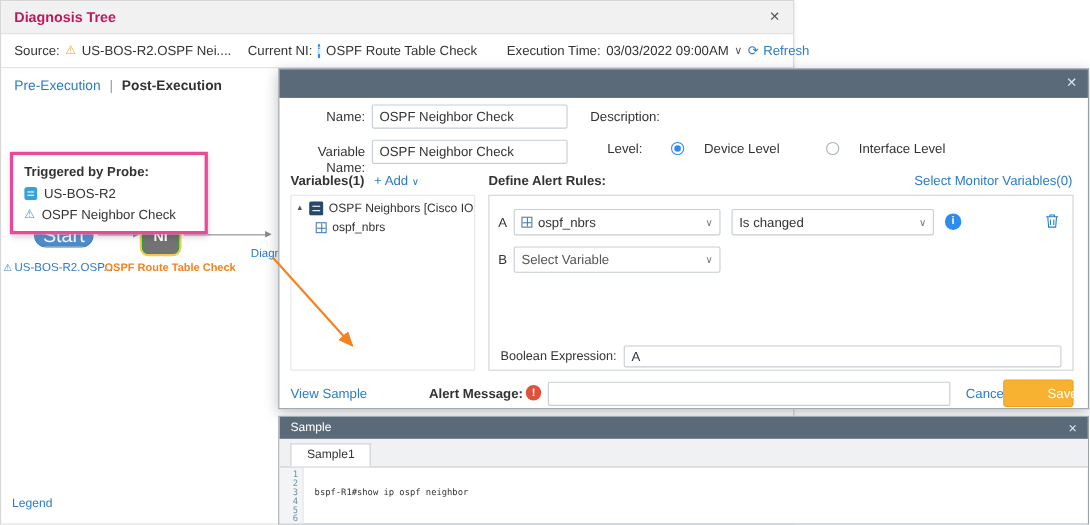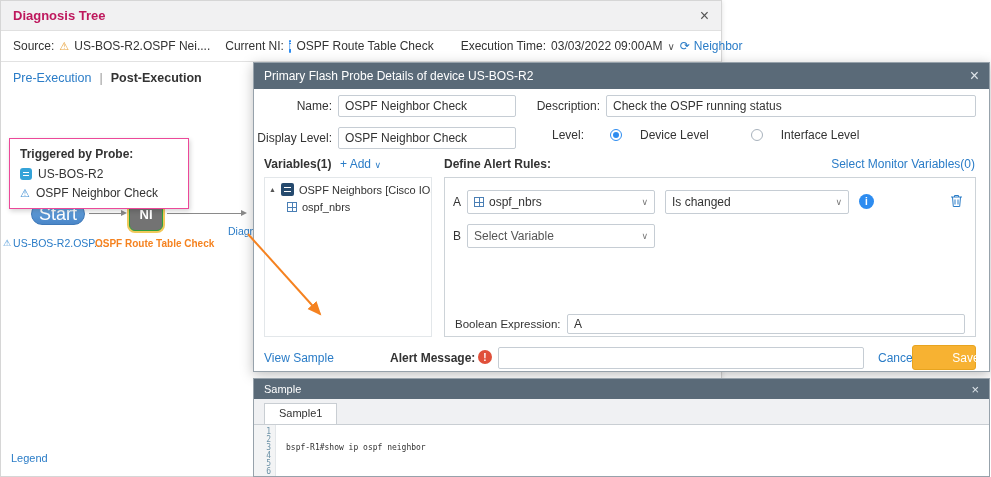--- a/index.html
+++ b/index.html
@@ -21,21 +21,21 @@
   .nibadge { width: 13px; height: 13px; background: #2d8cf0; border-radius: 2px; color: #fff;
              font-size: 9px; font-weight: bold; display: inline-flex; align-items: center; justify-content: center; }
   .blue { color: #2a7cc7; }
   .mut { color: #555; }
   .tabsrow { display: flex; gap: 8px; padding: 9px 12px 6px; font-size: 12.5px; align-items: center; }
   .tab-pre { color: #2a7cc7; cursor: pointer; }
   .tab-post { color: #333; font-weight: bold; cursor: pointer; }
 
   
   .tooltip { position: absolute; left: 8px; top: 137px; width: 180px; background: #fff;
-             border: 1px solid #ec4899; box-shadow: 1px 2px 5px rgba(0,0,0,.18); padding: 8px 10px; z-index: 3; }
+             border: 3px solid #ec4899; box-shadow: 1px 2px 5px rgba(0,0,0,.18); padding: 8px 10px; z-index: 3; }
   .tooltip .tt { font-size: 12px; font-weight: bold; color: #333; margin-bottom: 6px; }
   .tooltip .row { display: flex; align-items: center; gap: 6px; font-size: 12px; color: #333; margin-top: 5px; }
   .devicon { width: 12px; height: 12px; border-radius: 3px; background-color: #35a3d8;
              background-image: linear-gradient(#fff,#fff), linear-gradient(#fff,#fff);
              background-size: 6px 1px; background-position: 3px 4px, 3px 7px; background-repeat: no-repeat; }
   .startpill { position: absolute; left: 30px; top: 202px; width: 54px; height: 22px;
                background: linear-gradient(#6aa7e0, #4a86c8); border: 1px solid #3f79b8; border-radius: 11px;
                color: #fff; font-size: 18px; display: flex; align-items: center; justify-content: center; cursor: pointer; }
   .ninode { position: absolute; left: 128px; top: 196px; width: 34px; height: 34px; background: #737373;
             border: 1px solid #2f9e3e; border-radius: 6px; box-shadow: 0 0 0 2px #f0c95a;
@@ -129,21 +129,21 @@
       <span class="warn amber">⚠</span>
       <span>US-BOS-R2.OSPF Nei....</span>
       <span style="margin-left:10px">Current NI:</span>
       <span class="nibadge">i</span>
       <span>OSPF Route Table Check</span>
       <span style="margin-left:22px">Execution Time:</span>
       <span>03/03/2022  09:00AM</span>
       <span class="mut" style="font-size:10px">∨</span>
       <span class="blue" style="margin-left:auto;display:flex;gap:4px;align-items:center">
         <span>⟳</span>
-        <span>Neighbor</span>
+        <span>Refresh</span>
       </span>
     </div>
 
     <div class="tabsrow">
       <span class="tab-pre">Pre-Execution</span>
       <span style="color:#999">|</span>
       <span class="tab-post">Post-Execution</span>
     </div>
 
     <div class="tooltip">
@@ -172,31 +172,29 @@
       <span class="warn blue" style="font-size:9px">⚠</span>
       <span>US-BOS-R2.OSP...</span>
     </div>
     <div class="nodelabel">OSPF Route Table Check</div>
     <div class="nextlabel">Diagn</div>
     <div class="legend">Legend</div>
   </div>
 
   <div class="dialog">
     <div class="dhead">
-      <span>Primary Flash Probe Details of device US-BOS-R2</span>
       <span class="xbtn">×</span>
     </div>
     <div class="dbody">
 
       <div class="lbl r" style="left:0;top:10px;width:78px">Name:</div>
       <div class="inp" style="left:84px;top:6px;width:178px">OSPF Neighbor Check</div>
       <div class="lbl r" style="left:270px;top:10px;width:76px">Description:</div>
-      <div class="inp" style="left:352px;top:6px;width:370px">Check the OSPF running status</div>
-
-      <div class="lbl r" style="left:0;top:42px;width:78px">Display Level:</div>
+
+      <div class="lbl r" style="left:0;top:42px;width:78px">Variable Name:</div>
       <div class="inp" style="left:84px;top:38px;width:178px">OSPF Neighbor Check</div>
 
       <div class="levelrow">
         <span>Level:</span>
         <span class="radio sel" style="margin-left:8px"></span>
         <span>Device Level</span>
         <span class="radio" style="margin-left:24px"></span>
         <span>Interface Level</span>
       </div>
 

